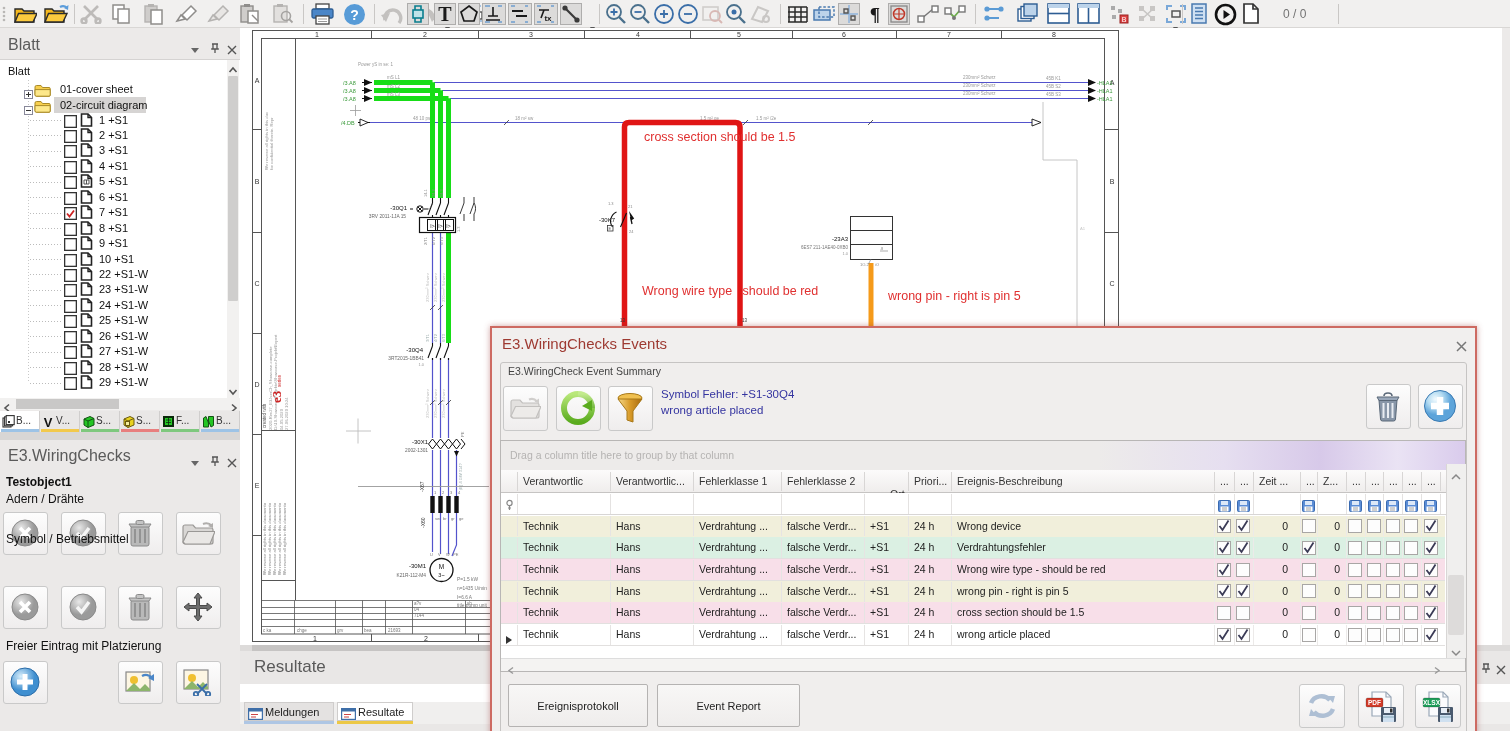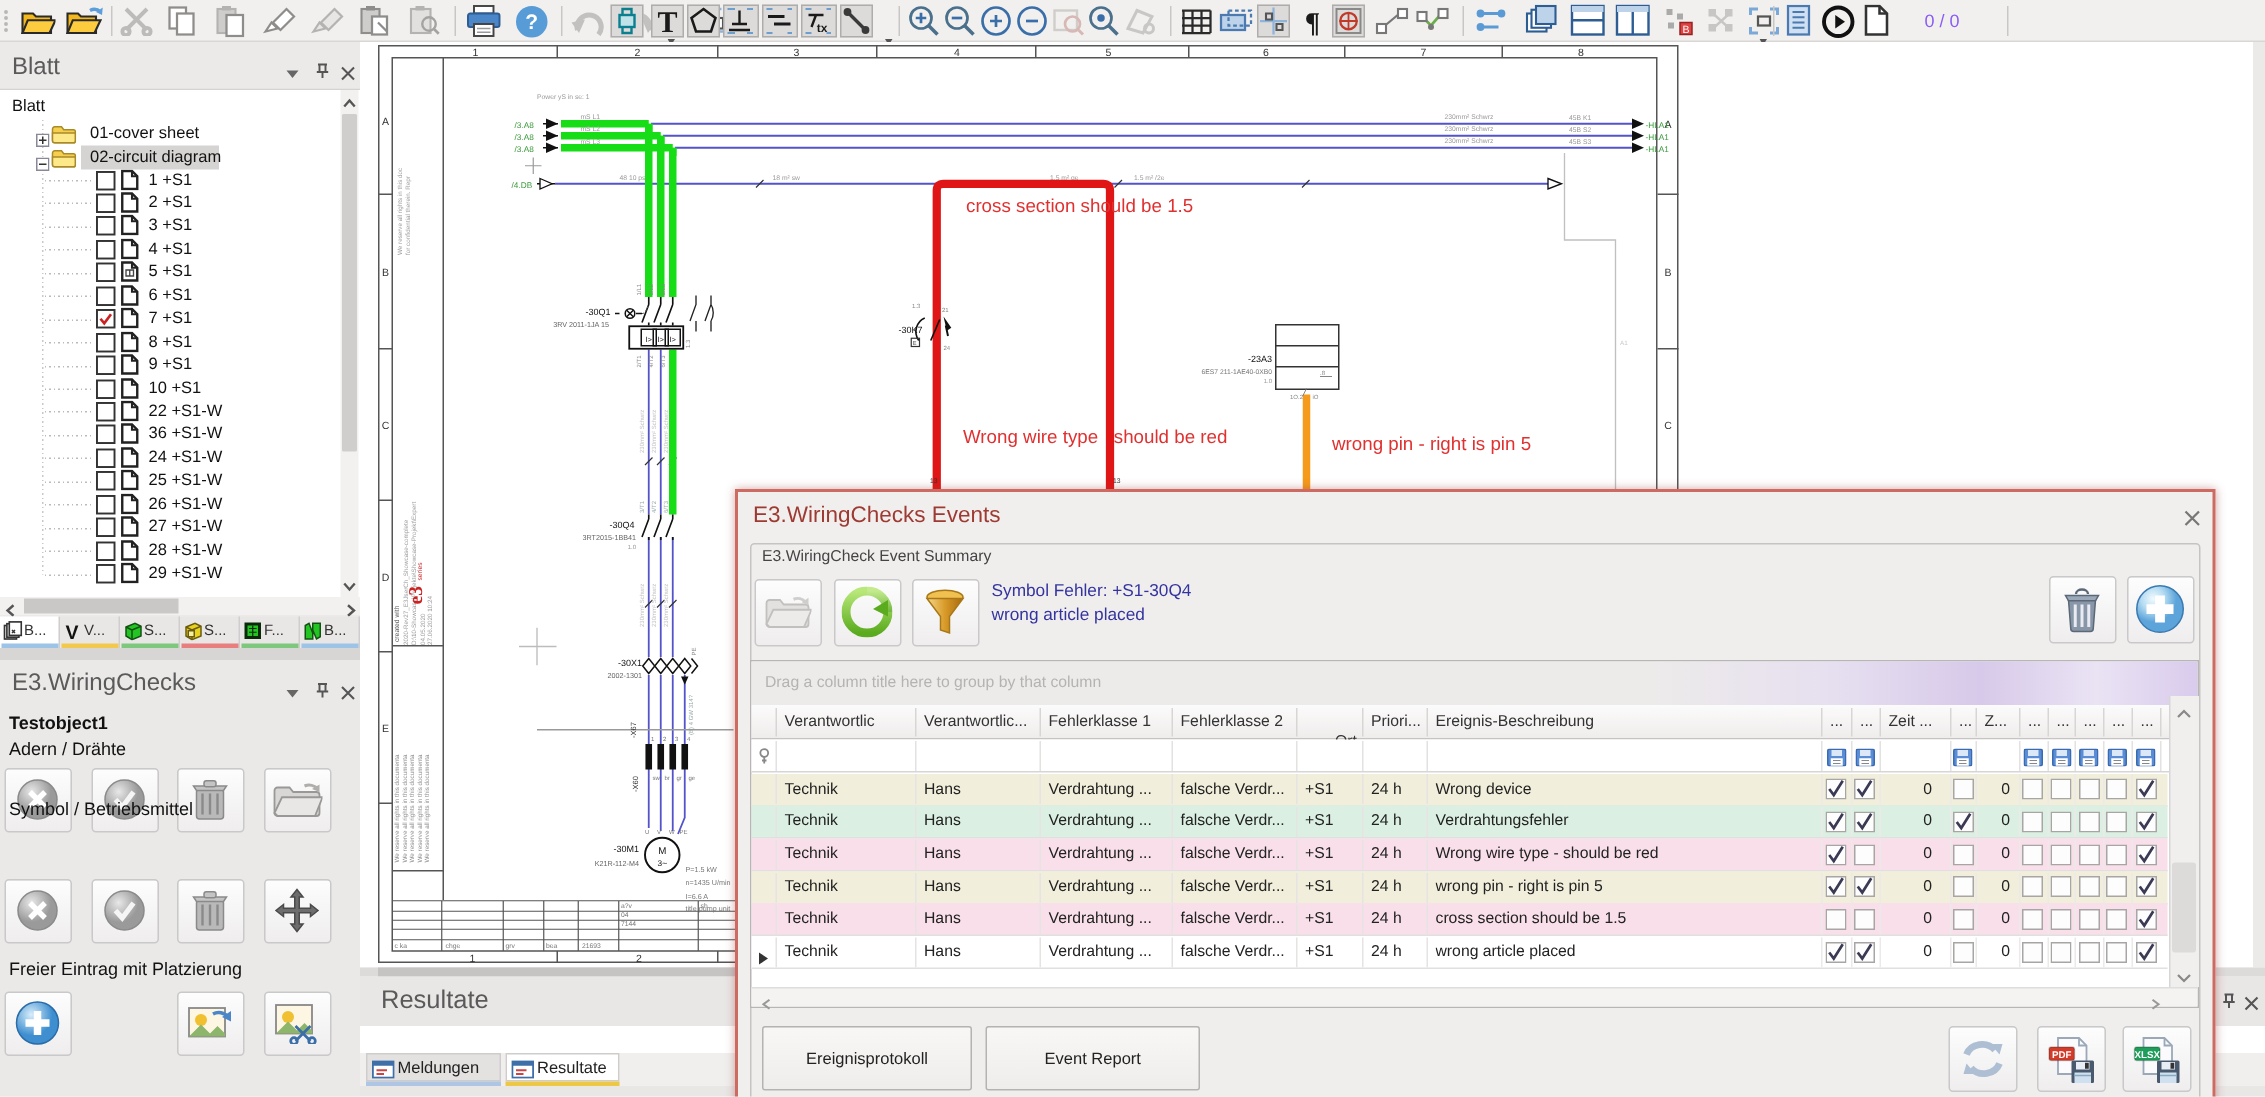--- a/index.html
+++ b/index.html
@@ -261,21 +261,21 @@
       <path d="M6 5 h8 M6 8.5 h8 M6 12 h8 M6 15.5 h8" stroke="#4a7ab0" stroke-width="1.3"></path>
     </svg></div>
 <div style="position:absolute;left:1214px;top:3px;width:23px;height:23px;"><svg width="23" height="23">
       <circle cx="11.5" cy="11.5" r="9.5" fill="none" stroke="#111" stroke-width="2.6"></circle>
       <path d="M9.5 7 L16 11.5 L9.5 16 Z" fill="#111"></path>
     </svg></div>
 <div style="position:absolute;left:1241px;top:3px;width:20px;height:22px;"><svg width="20" height="22">
       <path d="M3 1 L12 1 L17 6 L17 20 L3 20 Z" fill="#fff" stroke="#333" stroke-width="1.7"></path>
       <path d="M12 1 L12 6 L17 6" fill="none" stroke="#333" stroke-width="1.7"></path>
     </svg></div>
-<div style="position:absolute;left:1283px;top:7px;width:60px;height:16px;color:#8b5cf6;font-size:12px;">0 / 0</div>
+<div style="position:absolute;left:1283px;top:7px;width:60px;height:16px;color:#737373;font-size:12px;">0 / 0</div>
 <div class="tb-sep" style="left:1338px"></div>
 <div style="position:absolute;left:240px;top:28px;width:1270px;height:617px;background:#fff;">
 <svg width="1270" height="617" viewBox="240 28 1270 617" style="position:absolute;left:0;top:0">
 <g stroke="#555" stroke-width="1" fill="none">
 <rect x="252.5" y="30.5" width="866" height="611"></rect>
 <rect x="261.5" y="38.5" width="843" height="595.5"></rect>
 <path d="M295.5 38.5 V600"></path>
 </g>
 <g stroke="#555" stroke-width="1">
         <path d="M371.5 30.5 V38.5"></path>
@@ -756,21 +756,21 @@
     </svg></div>
 <div style="position:absolute;left:99px;top:268px;width:80px;height:14px;font-size:11px;color:#111;">22 +S1-W</div>
 <div style="position:absolute;left:30px;top:290px;width:32px;height:1px;background-image:repeating-linear-gradient(90deg,#bbb 0 1px,transparent 1px 3px);"></div>
 <div style="position:absolute;left:64px;top:283px;width:13px;height:13px;"><svg width="13" height="13">
       <rect x="0.5" y="0.5" width="12" height="12" fill="#fff" stroke="#333" stroke-width="1.6"></rect>
     </svg></div>
 <div style="position:absolute;left:80px;top:282px;width:13px;height:14px;"><svg width="13" height="14">
       <path d="M1.5 1 L8 1 L11.5 4.5 L11.5 13 L1.5 13 Z" fill="#fff" stroke="#222" stroke-width="1.6"></path>
       <path d="M8 1 L8 4.5 L11.5 4.5" fill="none" stroke="#222" stroke-width="1.4"></path>
     </svg></div>
-<div style="position:absolute;left:99px;top:283px;width:80px;height:14px;font-size:11px;color:#111;">36 +S1-W</div>
+<div style="position:absolute;left:99px;top:283px;width:80px;height:14px;font-size:11px;color:#111;">23 +S1-W</div>
 <div style="position:absolute;left:30px;top:305px;width:32px;height:1px;background-image:repeating-linear-gradient(90deg,#bbb 0 1px,transparent 1px 3px);"></div>
 <div style="position:absolute;left:64px;top:299px;width:13px;height:13px;"><svg width="13" height="13">
       <rect x="0.5" y="0.5" width="12" height="12" fill="#fff" stroke="#333" stroke-width="1.6"></rect>
     </svg></div>
 <div style="position:absolute;left:80px;top:298px;width:13px;height:14px;"><svg width="13" height="14">
       <path d="M1.5 1 L8 1 L11.5 4.5 L11.5 13 L1.5 13 Z" fill="#fff" stroke="#222" stroke-width="1.6"></path>
       <path d="M8 1 L8 4.5 L11.5 4.5" fill="none" stroke="#222" stroke-width="1.4"></path>
     </svg></div>
 <div style="position:absolute;left:99px;top:299px;width:80px;height:14px;font-size:11px;color:#111;">24 +S1-W</div>
 <div style="position:absolute;left:30px;top:321px;width:32px;height:1px;background-image:repeating-linear-gradient(90deg,#bbb 0 1px,transparent 1px 3px);"></div>

